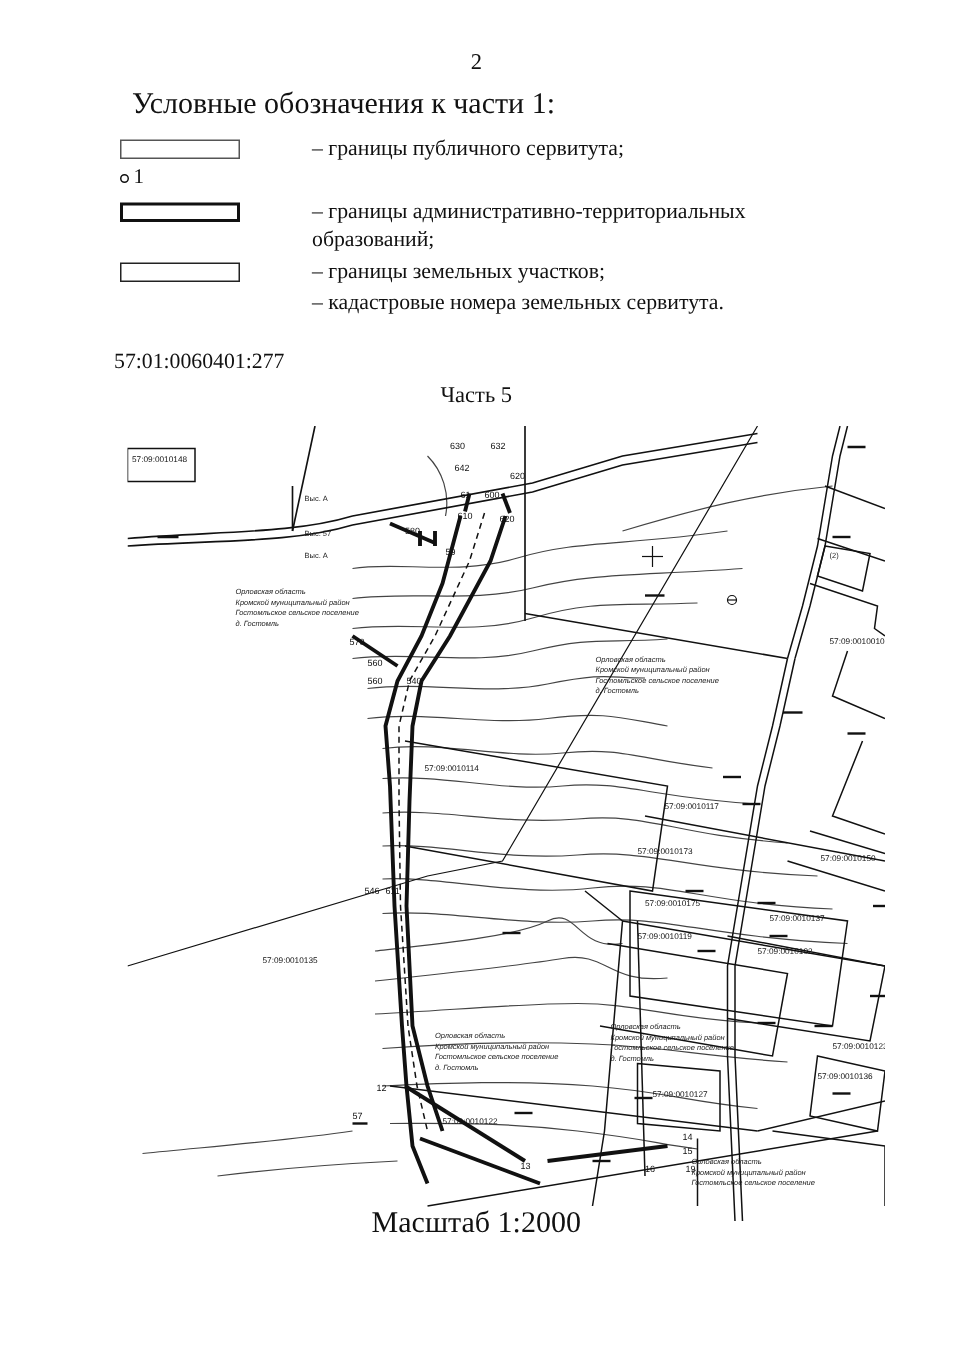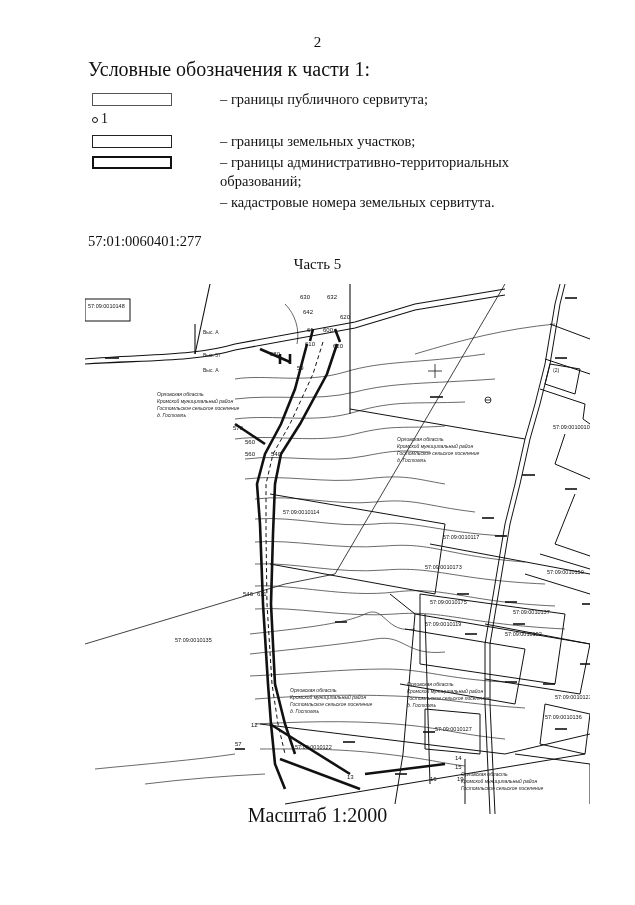--- a/index.html
+++ b/index.html
@@ -1,20 +1,20 @@
 <!DOCTYPE html>
 <html><head>
 <meta charset="utf-8">
 <style>
   html, body { margin: 0; padding: 0; background: #ffffff; }
   body { width: 635px; height: 905px; position: relative; overflow: hidden;
          font-family: "Liberation Serif", serif; color: #111; }
   .page-num { position: absolute; top: 34px; left: 0; width: 635px; text-align: center; font-size: 15px; }
   .legend-title { position: absolute; top: 58px; left: 88px; font-size: 20px; }
-  .legend { position: absolute; top: 90px; left: 88px; width: 480px; font-size: 14.5px; }
+  .legend { position: absolute; top: 90px; left: 76px; width: 480px; font-size: 14.5px; }
   .legend-row { position: relative; height: 21px; }
   .legend-row.tall { height: 40px; }
   .sym { position: absolute; left: 4px; top: 3px; width: 80px; height: 13px; box-sizing: border-box; }
   .sym.thin { border: 1px solid #555; }
   .sym.thick { border: 2px solid #111; }
   .sym.medium { border: 1.5px solid #222; }
   .sym.dashed { border: none; border-top: 2px dashed #111; top: 9px; height: 2px; }
   .sym.point { font-size: 14px; top: 0; width: auto; height: auto; }
   .sym.point .dot { display: inline-block; width: 4px; height: 4px; border: 1px solid #111; border-radius: 50%; margin-right: 3px; vertical-align: 0; }
   .sym.cad { top: 0; left: 0; width: auto; height: auto; font-size: 14.5px; margin-top: 40px; }
@@ -32,27 +32,27 @@
 <div class="legend-title">Условные обозначения к части 1:</div>
 
 <div class="legend">
   <div class="legend-row">
     <div class="sym thin"></div>
     <div class="desc">– границы публичного сервитута;</div>
   </div>
   <div class="legend-row">
     <div class="sym point"><span class="dot"></span><span>1</span></div>
   </div>
-  <div class="legend-row">
-    <div class="sym medium"></div>
-    <div class="desc">– границы земельных участков;</div>
-  </div>
   <div class="legend-row tall">
     <div class="sym thick"></div>
     <div class="desc">– границы административно-территориальных образований;</div>
+  </div>
+  <div class="legend-row">
+    <div class="sym medium"></div>
+    <div class="desc">– границы земельных участков;</div>
   </div>
   <div class="legend-row">
     <div class="sym cad">57:01:0060401:277</div>
     <div class="desc">– кадастровые номера земельных сервитута.</div>
   </div>
 </div>
 
 <div class="part-title">Часть 5</div>
 
 <div class="map">

